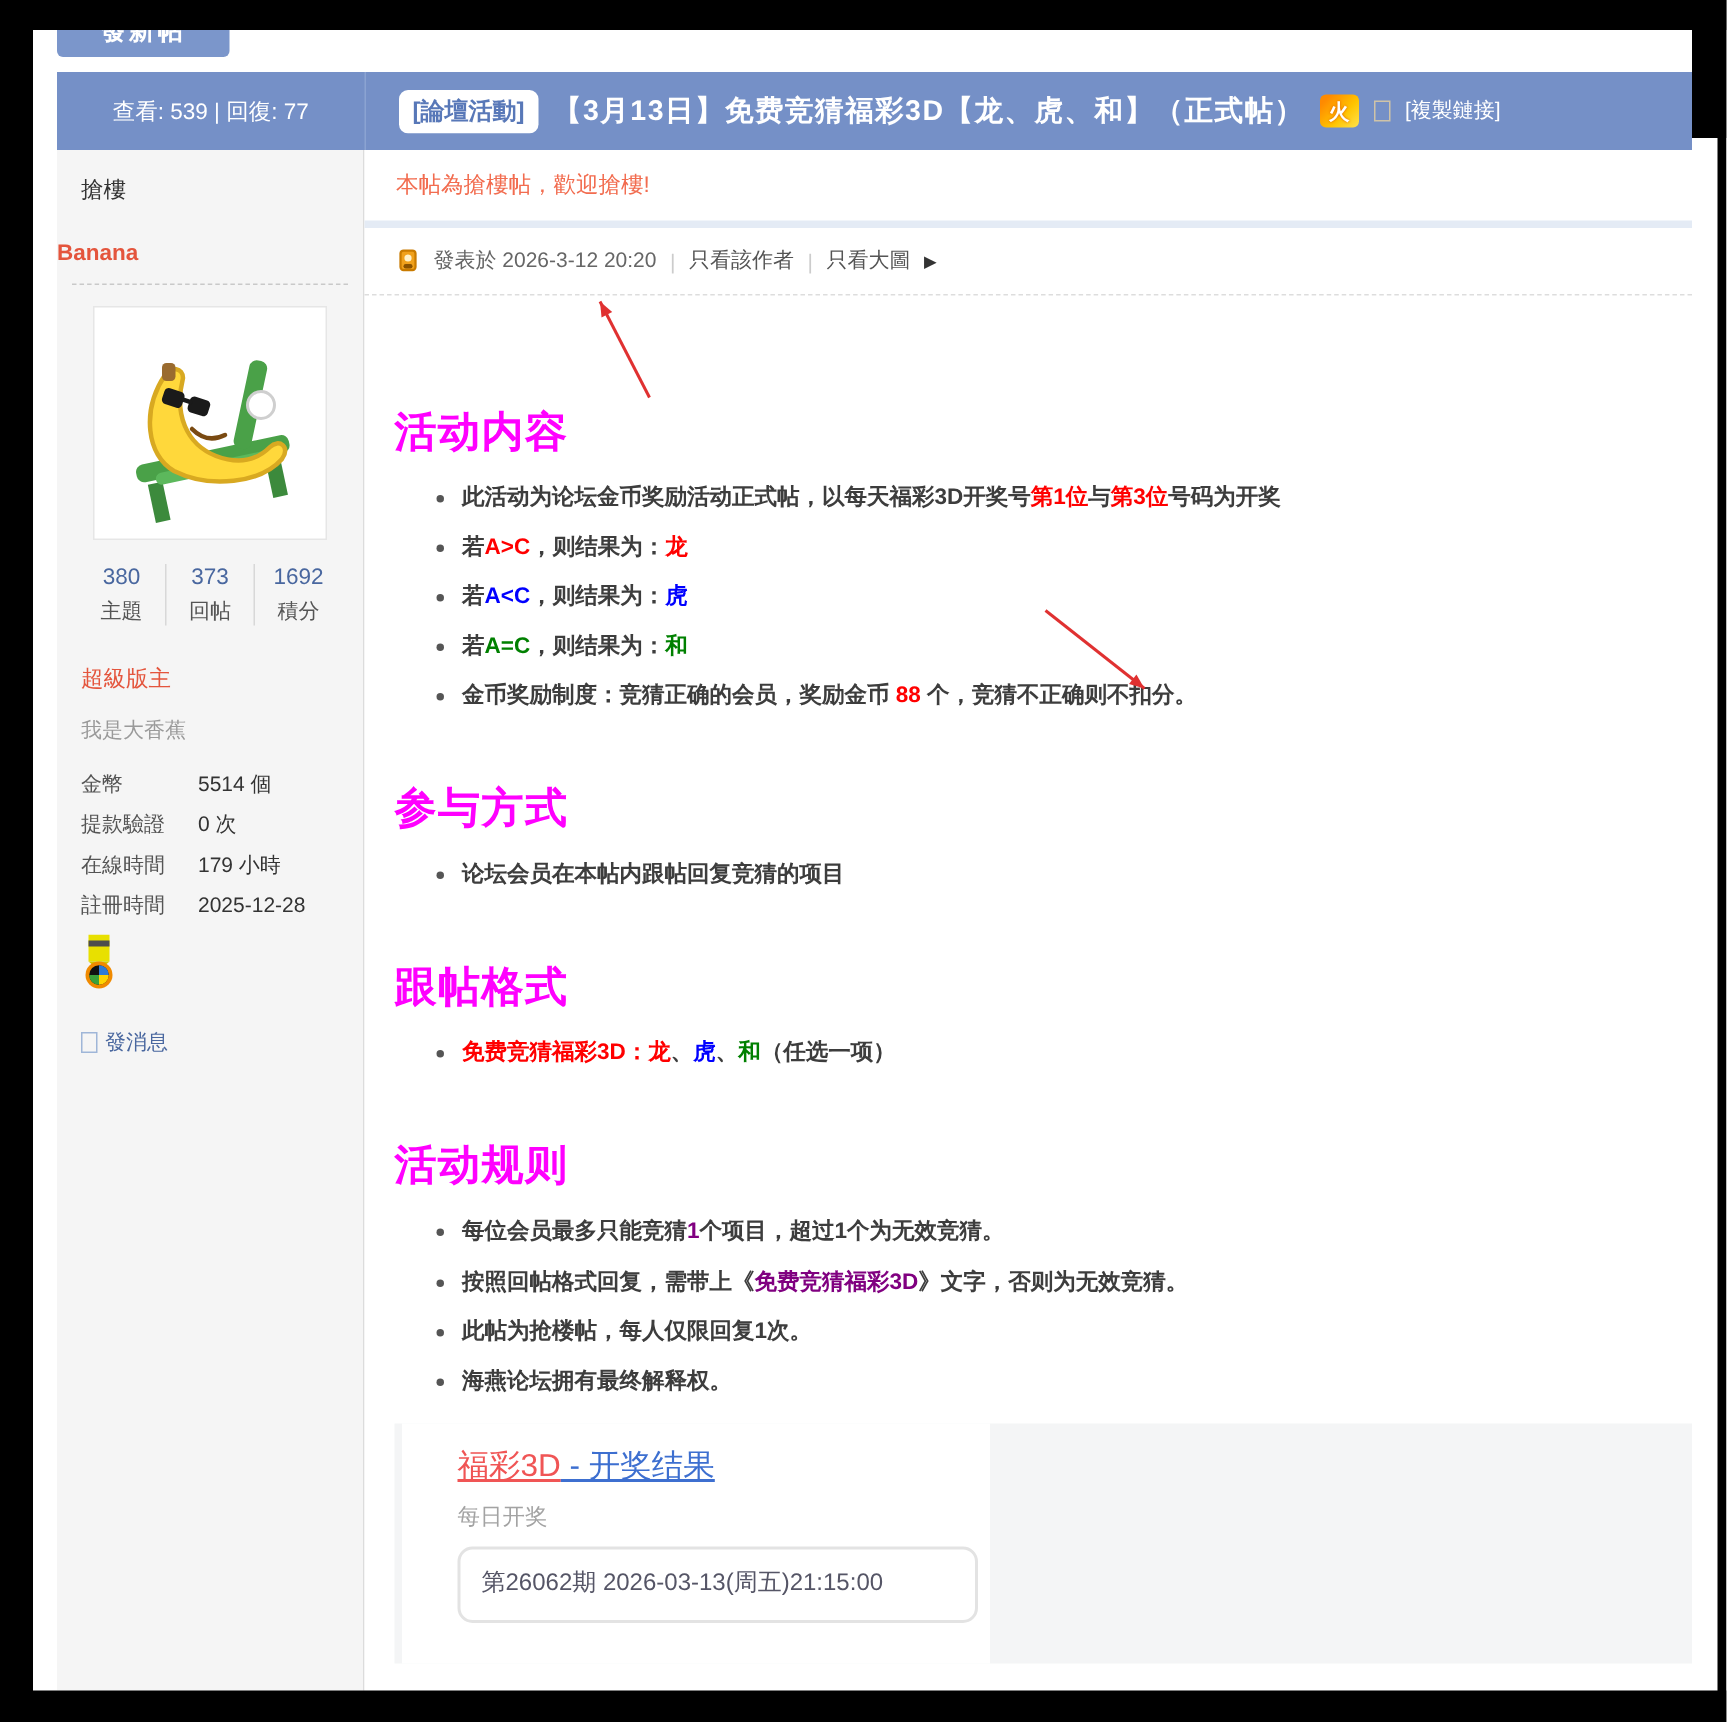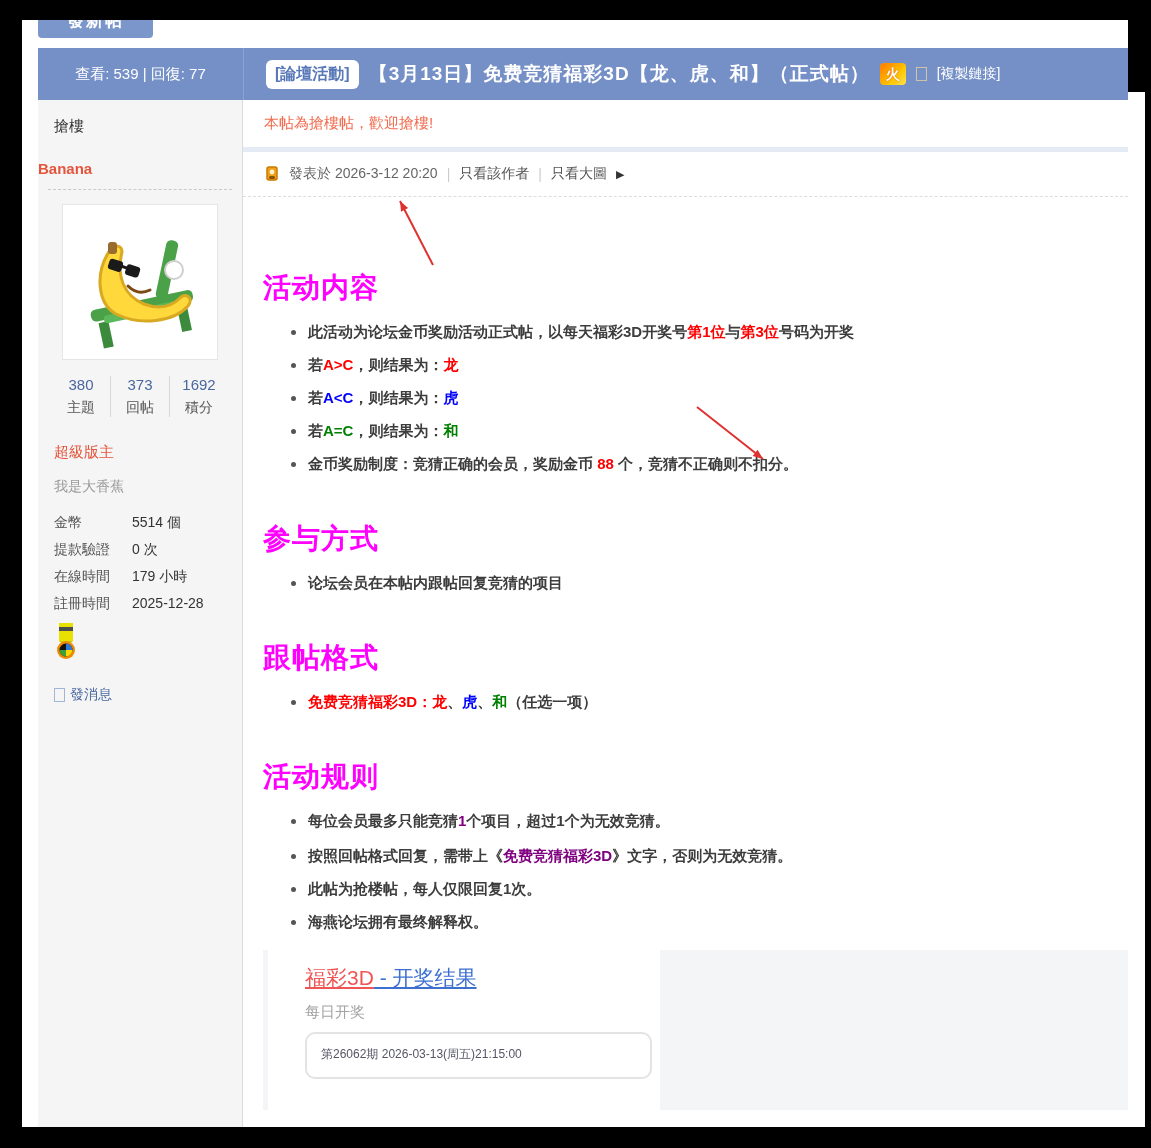--- a/index.html
+++ b/index.html
@@ -83,21 +83,21 @@
     border-radius:50%; background:#555; }
 
   
   .widget-panel { margin-top:12px; width:865px; height:160px; background:#f4f5f6; }
   .widget-card { margin-left:5px; width:392px; height:100%; background:#fff; padding:14px 8px 0 37px; }
   .widget-title { font-size:21px; white-space:nowrap; cursor:pointer; }
   .widget-title .t-red { color:#f05555; text-decoration:underline; }
   .widget-title .t-blue { color:#3d6fd0; text-decoration:underline; }
   .widget-sub { margin-top:11px; color:#a3a3a3; font-size:15px; }
   .draw-box { margin-top:10px; border:2px solid #e3e3e3; border-radius:10px;
-    padding:12px 14px 14px 14px; color:#556; font-size:12px; white-space:nowrap; overflow:hidden; }
+    padding:12px 14px 14px 14px; color:#556; font-size:16px; white-space:nowrap; overflow:hidden; }
 
   
   #arrows { position:absolute; left:0; top:0; width:1151px; height:1148px;
     z-index:20; pointer-events:none; }
 </style>
 </head>
 <body>
 
 <div class="frame frame-top"></div>
 <div class="frame frame-left"></div>

